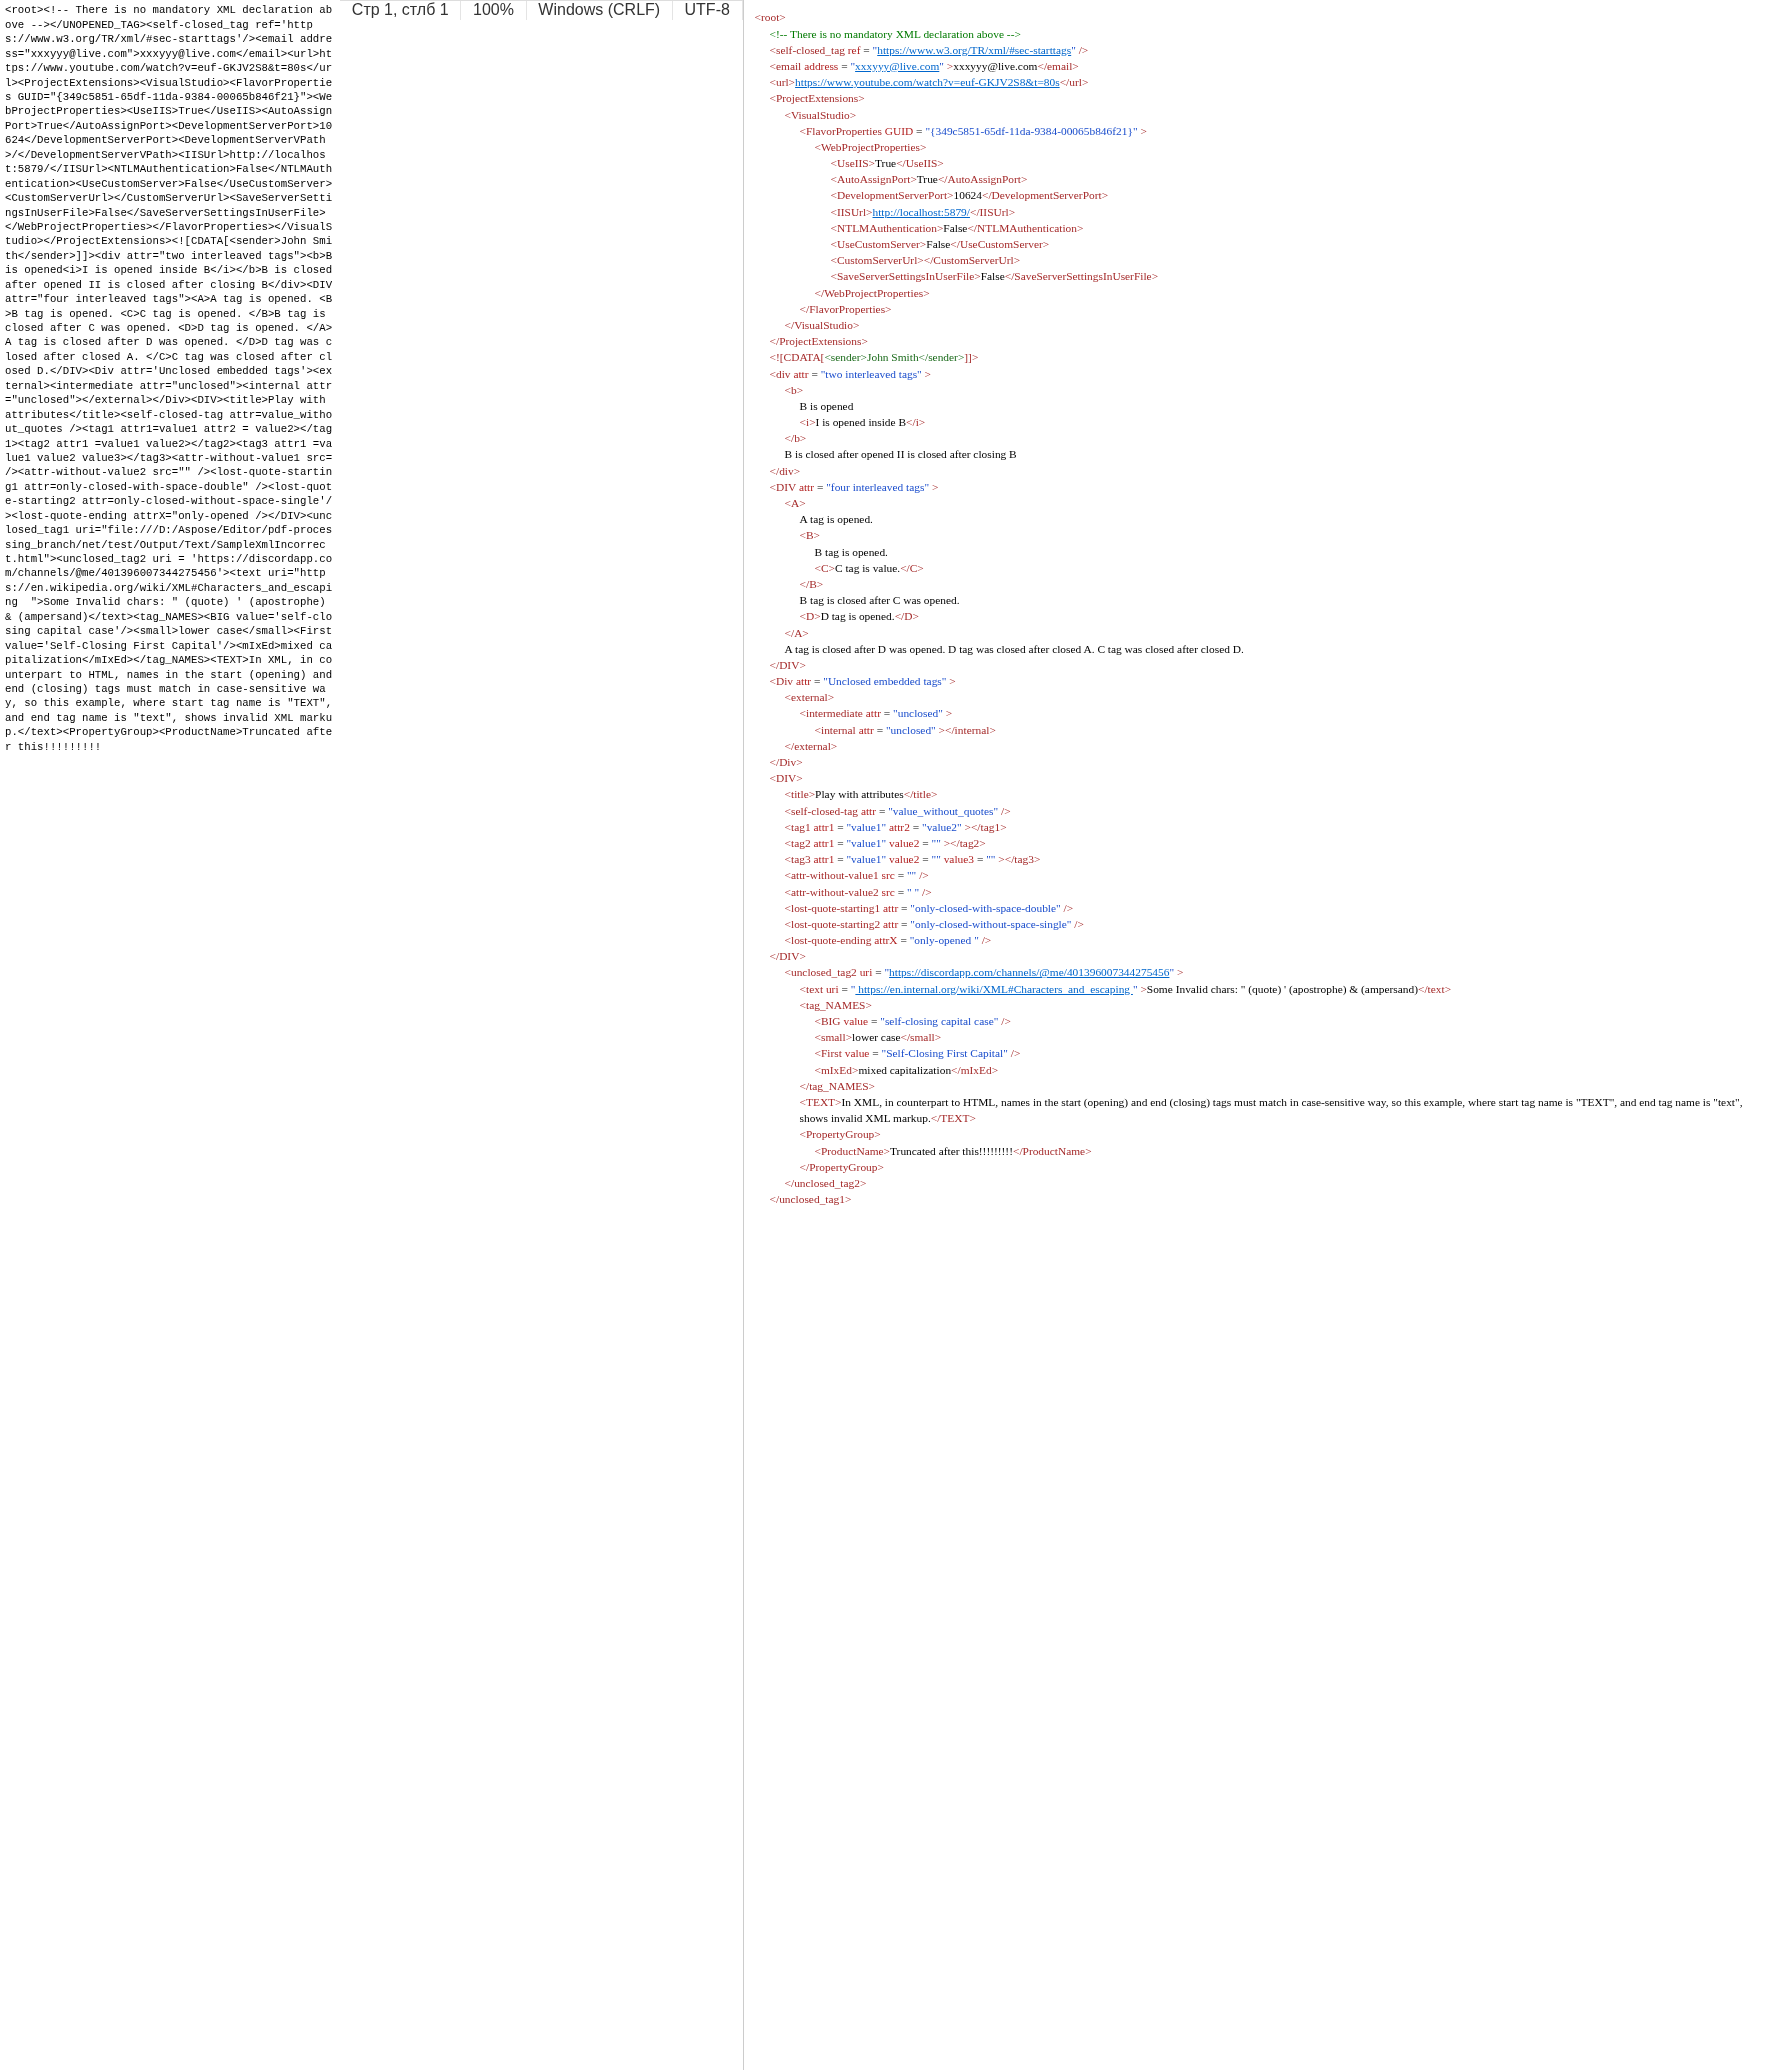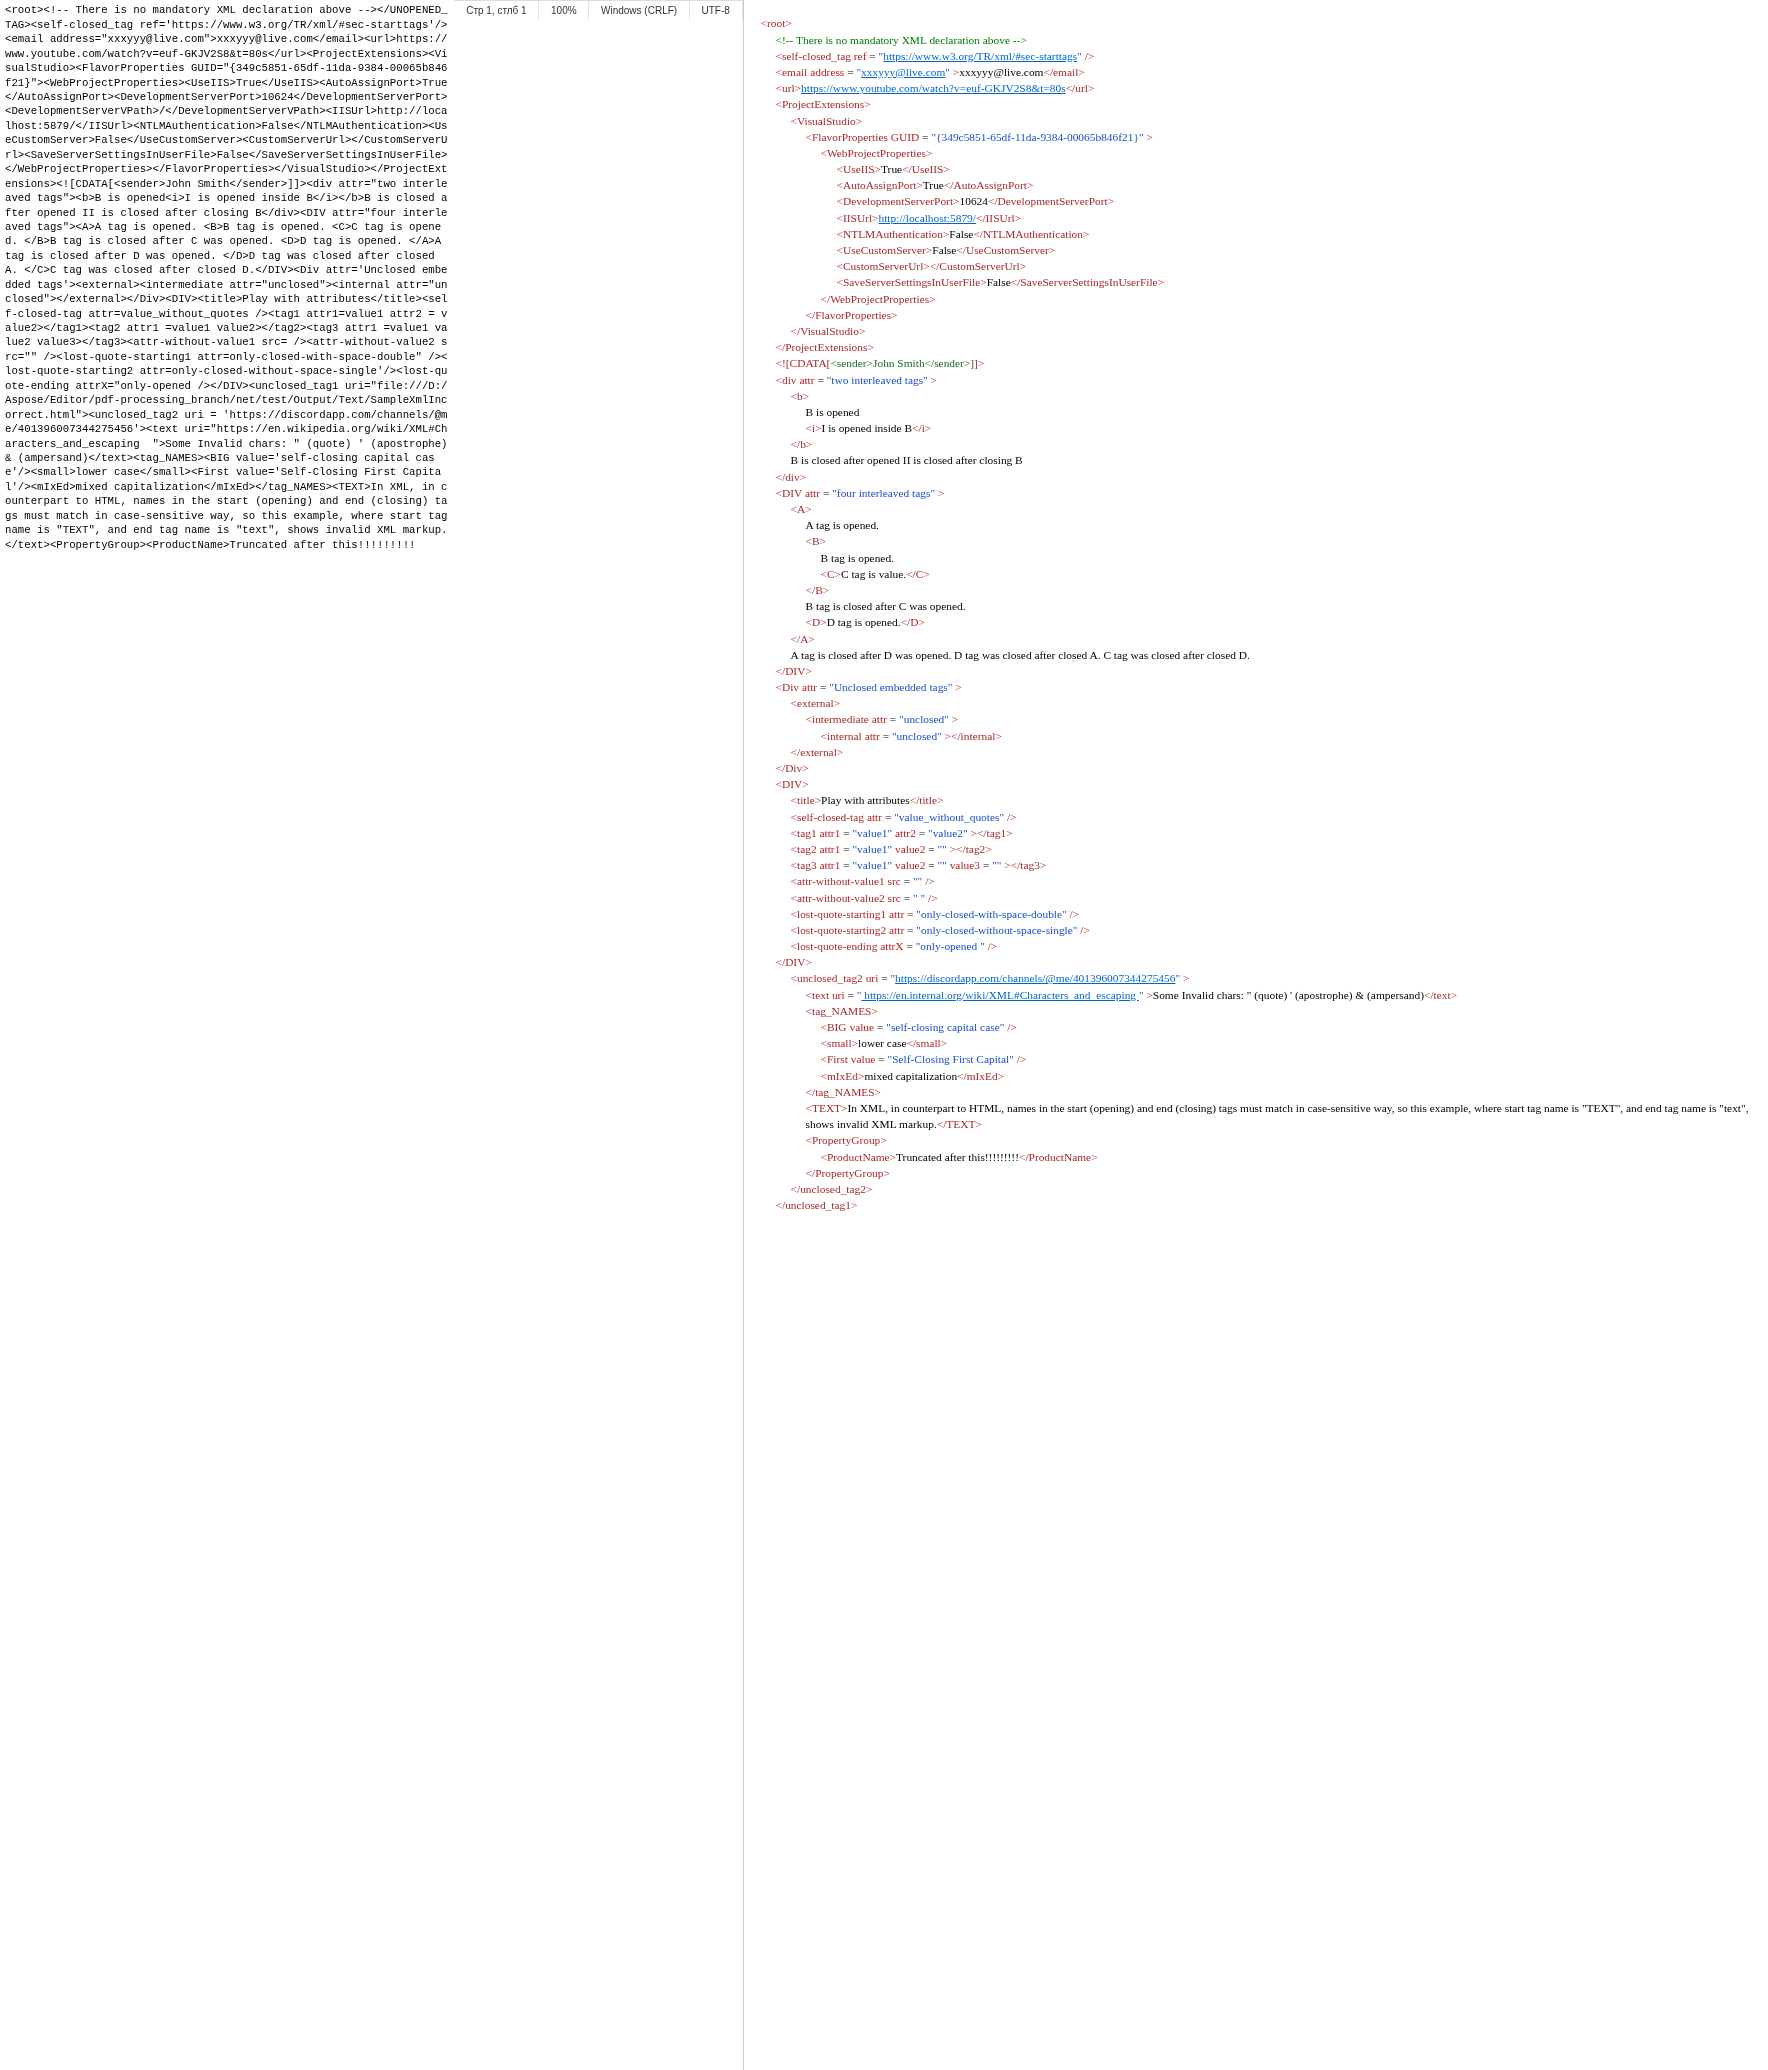--- a/index.html
+++ b/index.html
@@ -1,23 +1,23 @@
 <!DOCTYPE html>
 <html style="font-size:13.4px"><head>
 <meta charset="utf-8">
 <style>
 html,body{margin:0;padding:0;height:100%;background:#fff;color:#000}
 body{display:flex;flex-direction:row;font-size:10.7px}
 .pane{overflow:auto}
 .left{width:42%;border-right:0.8px solid #ccc;display:flex;}
 .left-text{flex:1;padding:3.4px 5px;font-family:Consolas,"Courier New",monospace;line-height:1.35;white-space:pre-wrap;word-break:break-all}
-.status{border-top:0.8px solid #ddd;display:flex;height:18.5px;font-family:"Segoe UI",sans-serif;font-size:10px;color:#333}
+.status{border-top:0.8px solid #ddd;display:flex;height:18.5px;font-family:"Segoe UI",sans-serif;font-size:16px;color:#333}
 .status>div{padding:0 11.7px;border-right:0.8px solid #e4e4e4;display:flex;align-items:center}
 .right{flex:1;padding:3.4px 5px;font-family:"Segoe UI","Times New Roman",serif;font-size:11.4px;line-height:1.42}
-.right-content{white-space:normal;margin:12px}
+.right-content{white-space:normal;margin:6px}
 .t{color:#a52a2a}
 .an{color:#b22222}
 .av{color:#1a4dcc}
 .cm{color:#007a00}
 .lk{color:#0066cc;text-decoration:underline}
 .cd{color:#1a6a1a}
 .tx{color:#000}
 .ind0{padding-left:0}
 .ind1{padding-left:15px}
 .ind2{padding-left:30px}

